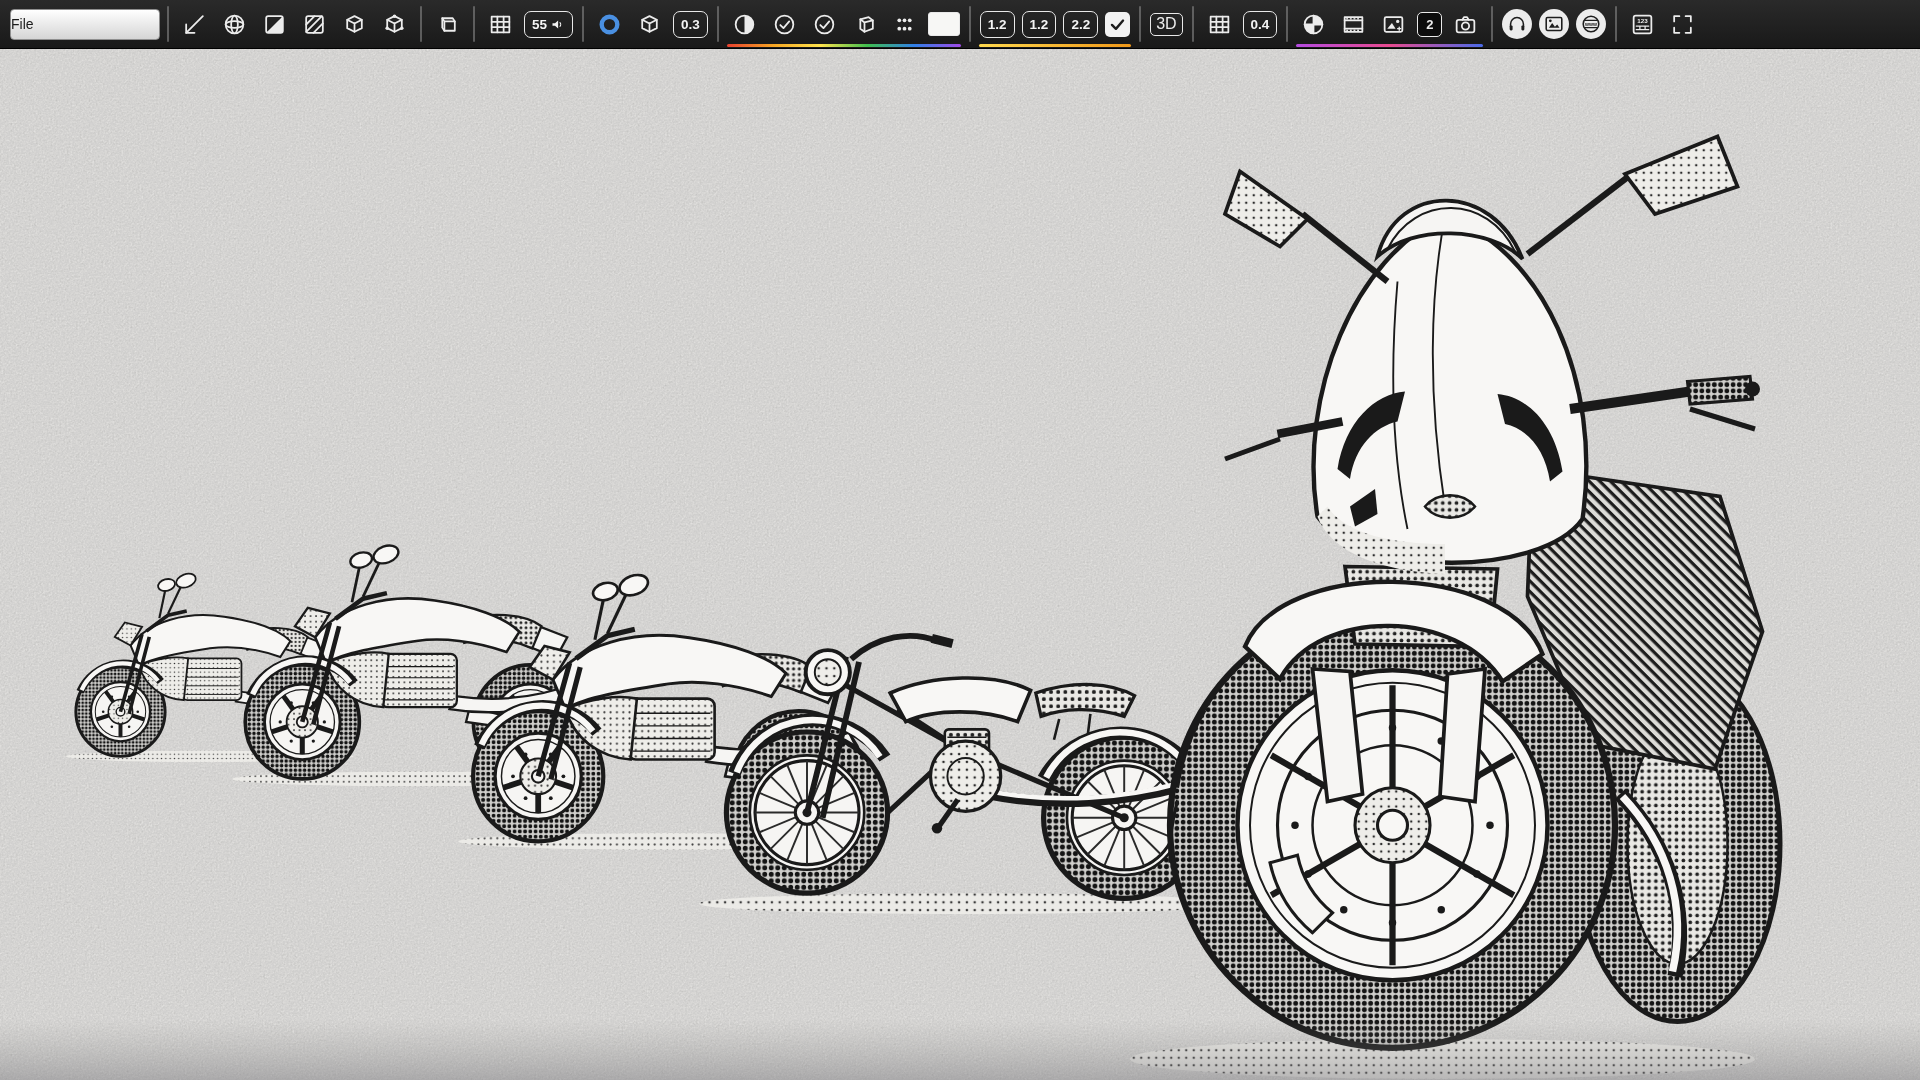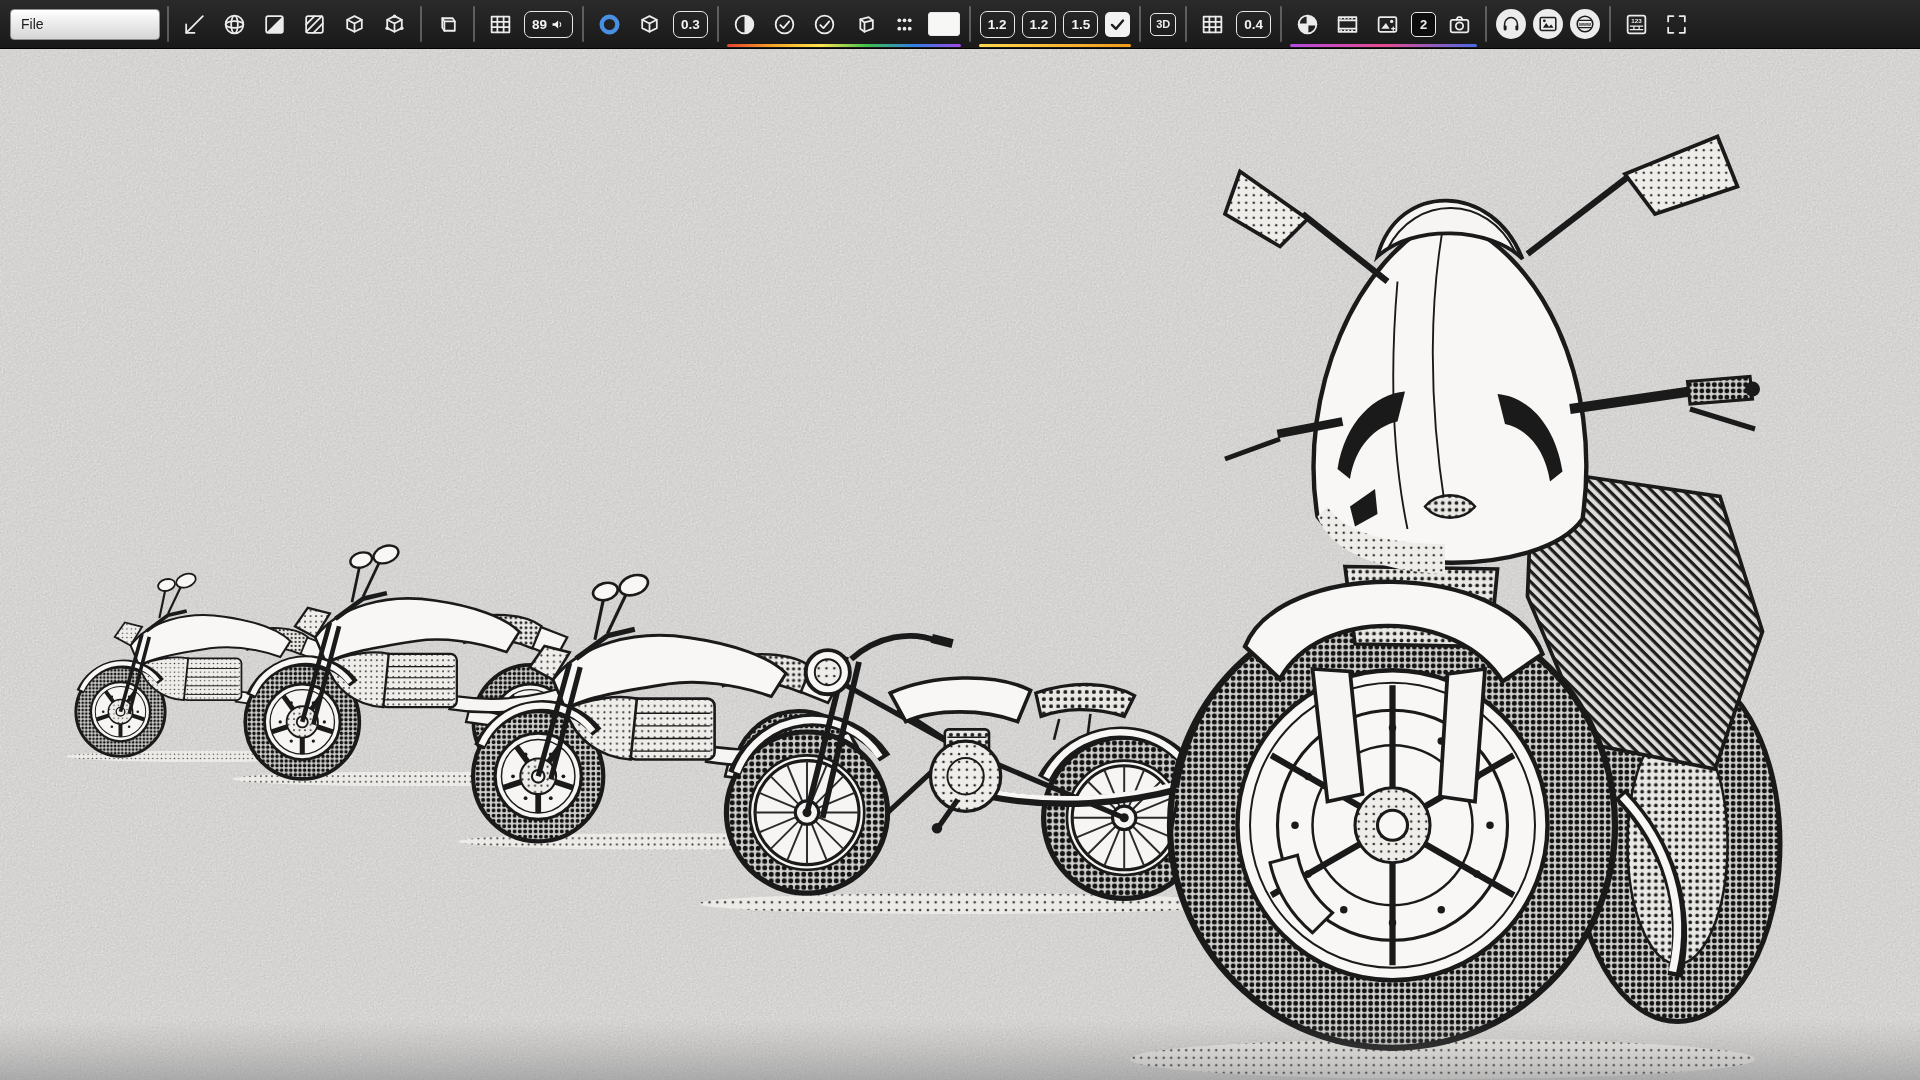--- a/index.html
+++ b/index.html
@@ -1,34 +1,34 @@
 <!DOCTYPE html>
 <html><head>
 <meta charset="utf-8">
 <style>
   *{box-sizing:border-box;margin:0;padding:0}
   html,body{width:1920px;height:1080px;overflow:hidden;background:#141414;font-family:"Liberation Sans",sans-serif}
   .app{width:1920px;height:1080px;display:flex;flex-direction:column}
 
   
   .toolbar{height:49px;flex:0 0 auto;background:linear-gradient(#2a2a2a,#191919);display:flex;align-items:center;padding:0 10px;border-bottom:1px solid #000}
-  .file-btn{width:150px;height:31px;background:linear-gradient(#ffffff,#d5d5d5);border:1px solid #8f8f8f;border-radius:4px;font-size:14px;color:#1c1c1c;justify-content:flex-start;padding-left:10px;font-family:inherit}
+  .file-btn{width:150px;height:31px;background:linear-gradient(#ffffff,#d5d5d5);border:1px solid #8f8f8f;border-radius:4px;font-size:14px;color:#1c1c1c;justify-content:flex-start;font-family:inherit}
   .toolbar-groups{display:flex;align-items:center;height:100%}
   .tb-divider{width:2px;height:36px;background:#909090;opacity:.55;margin:0 7px;border-radius:1px;flex:0 0 auto}
   .tb-group{display:flex;align-items:center;gap:7px;height:100%;position:relative;padding:0 2px}
   .tb-accent{position:absolute;left:1px;right:1px;bottom:1px;height:3px;border-radius:2px}
   .accent-rainbow{background:linear-gradient(90deg,#e8412f,#f6a623,#ffe34d,#3fbf4e,#2f7fe8,#a04ae8)}
   .accent-amber{background:linear-gradient(90deg,#ffd84d,#f09819)}
   .accent-violet{background:linear-gradient(90deg,#b44ae0,#e84a8f,#4a6ae8)}
   button{cursor:pointer;background:none;border:none;color:#ececec;display:flex;align-items:center;justify-content:center;font-family:inherit}
   .tb-btn{width:33px;height:33px;border-radius:5px}
   .tb-round{background:#ececec;color:#1d1d1d;border-radius:50%;width:30px;height:30px}
   .tb-val{height:27px;border:1.7px solid #e9e9e9;border-radius:7px;padding:0 7px;gap:3px;font-size:13.5px;font-weight:bold;color:#f4f4f4}
   .val-ic{display:flex;align-items:center}
-  .tb-badge{height:23px;border:1.6px solid #e9e9e9;border-radius:5px;padding:0 5px;font-size:11px;font-weight:bold}
+  .tb-badge{height:23px;border:1.6px solid #e9e9e9;border-radius:5px;padding:0 5px;font-size:16px;font-weight:normal}
   .tb-badge-dark{width:25px;height:25px;background:#0d0d0d;border:1.7px solid #e9e9e9;border-radius:5px;font-size:13px;font-weight:bold}
   .tb-check{width:25px;height:25px;background:#f2f2f2;border-radius:5px}
   .tb-swatch{width:32px;height:24px;background:#f7f7f5;border:1.6px solid #e9e9e9;border-radius:3px}
 
   
   .canvas{flex:1 1 auto;position:relative;background:#f2f1ef;overflow:hidden}
   .canvas svg{display:block}
 </style>
 </head>
 <body>
@@ -92,21 +92,21 @@
         </div>
         <div class="tb-divider"></div>
         <div class="tb-group">
           <button class="tb-btn">
             <svg viewBox="0 0 24 24" width="25" height="25" fill="none" stroke="currentColor" stroke-width="1.7" stroke-linecap="round" stroke-linejoin="round">
               <rect x="3.5" y="4.5" width="17" height="15"></rect>
               <path d="M3.5 9.5 h17 M3.5 14.5 h17 M9 4.5 v15 M15 4.5 v15"></path>
             </svg>
           </button>
           <button class="tb-val">
-            <span>89</span>
+            <span>55</span>
             <span class="val-ic">
               <svg viewBox="0 0 24 24" width="15" height="15" fill="none" stroke="currentColor" stroke-width="1.7" stroke-linecap="round" stroke-linejoin="round">
                 <path d="M4 10 L8 10 L13 5.5 L13 18.5 L8 14 L4 14 Z" fill="currentColor" stroke="none"></path>
                 <path d="M16 9 C17.5 10.5 17.5 13.5 16 15"></path>
               </svg>
             </span>
           </button>
         </div>
         <div class="tb-divider"></div>
         <div class="tb-group">
@@ -169,21 +169,21 @@
         <div class="tb-divider"></div>
         <div class="tb-group">
           <div class="tb-accent accent-amber"></div>
           <button class="tb-val">
             <span>1.2</span>
           </button>
           <button class="tb-val">
             <span>1.2</span>
           </button>
           <button class="tb-val">
-            <span>1.5</span>
+            <span>2.2</span>
           </button>
           <button class="tb-check">
             <svg viewBox="0 0 24 24" width="19" height="19" fill="none" stroke="#1c1c1c" stroke-width="3" stroke-linecap="round" stroke-linejoin="round">
               <path d="M5 12.5 L10 17.5 L19 7"></path>
             </svg>
           </button>
         </div>
         <div class="tb-divider"></div>
         <div class="tb-group">
           <button class="tb-badge">3D</button>

